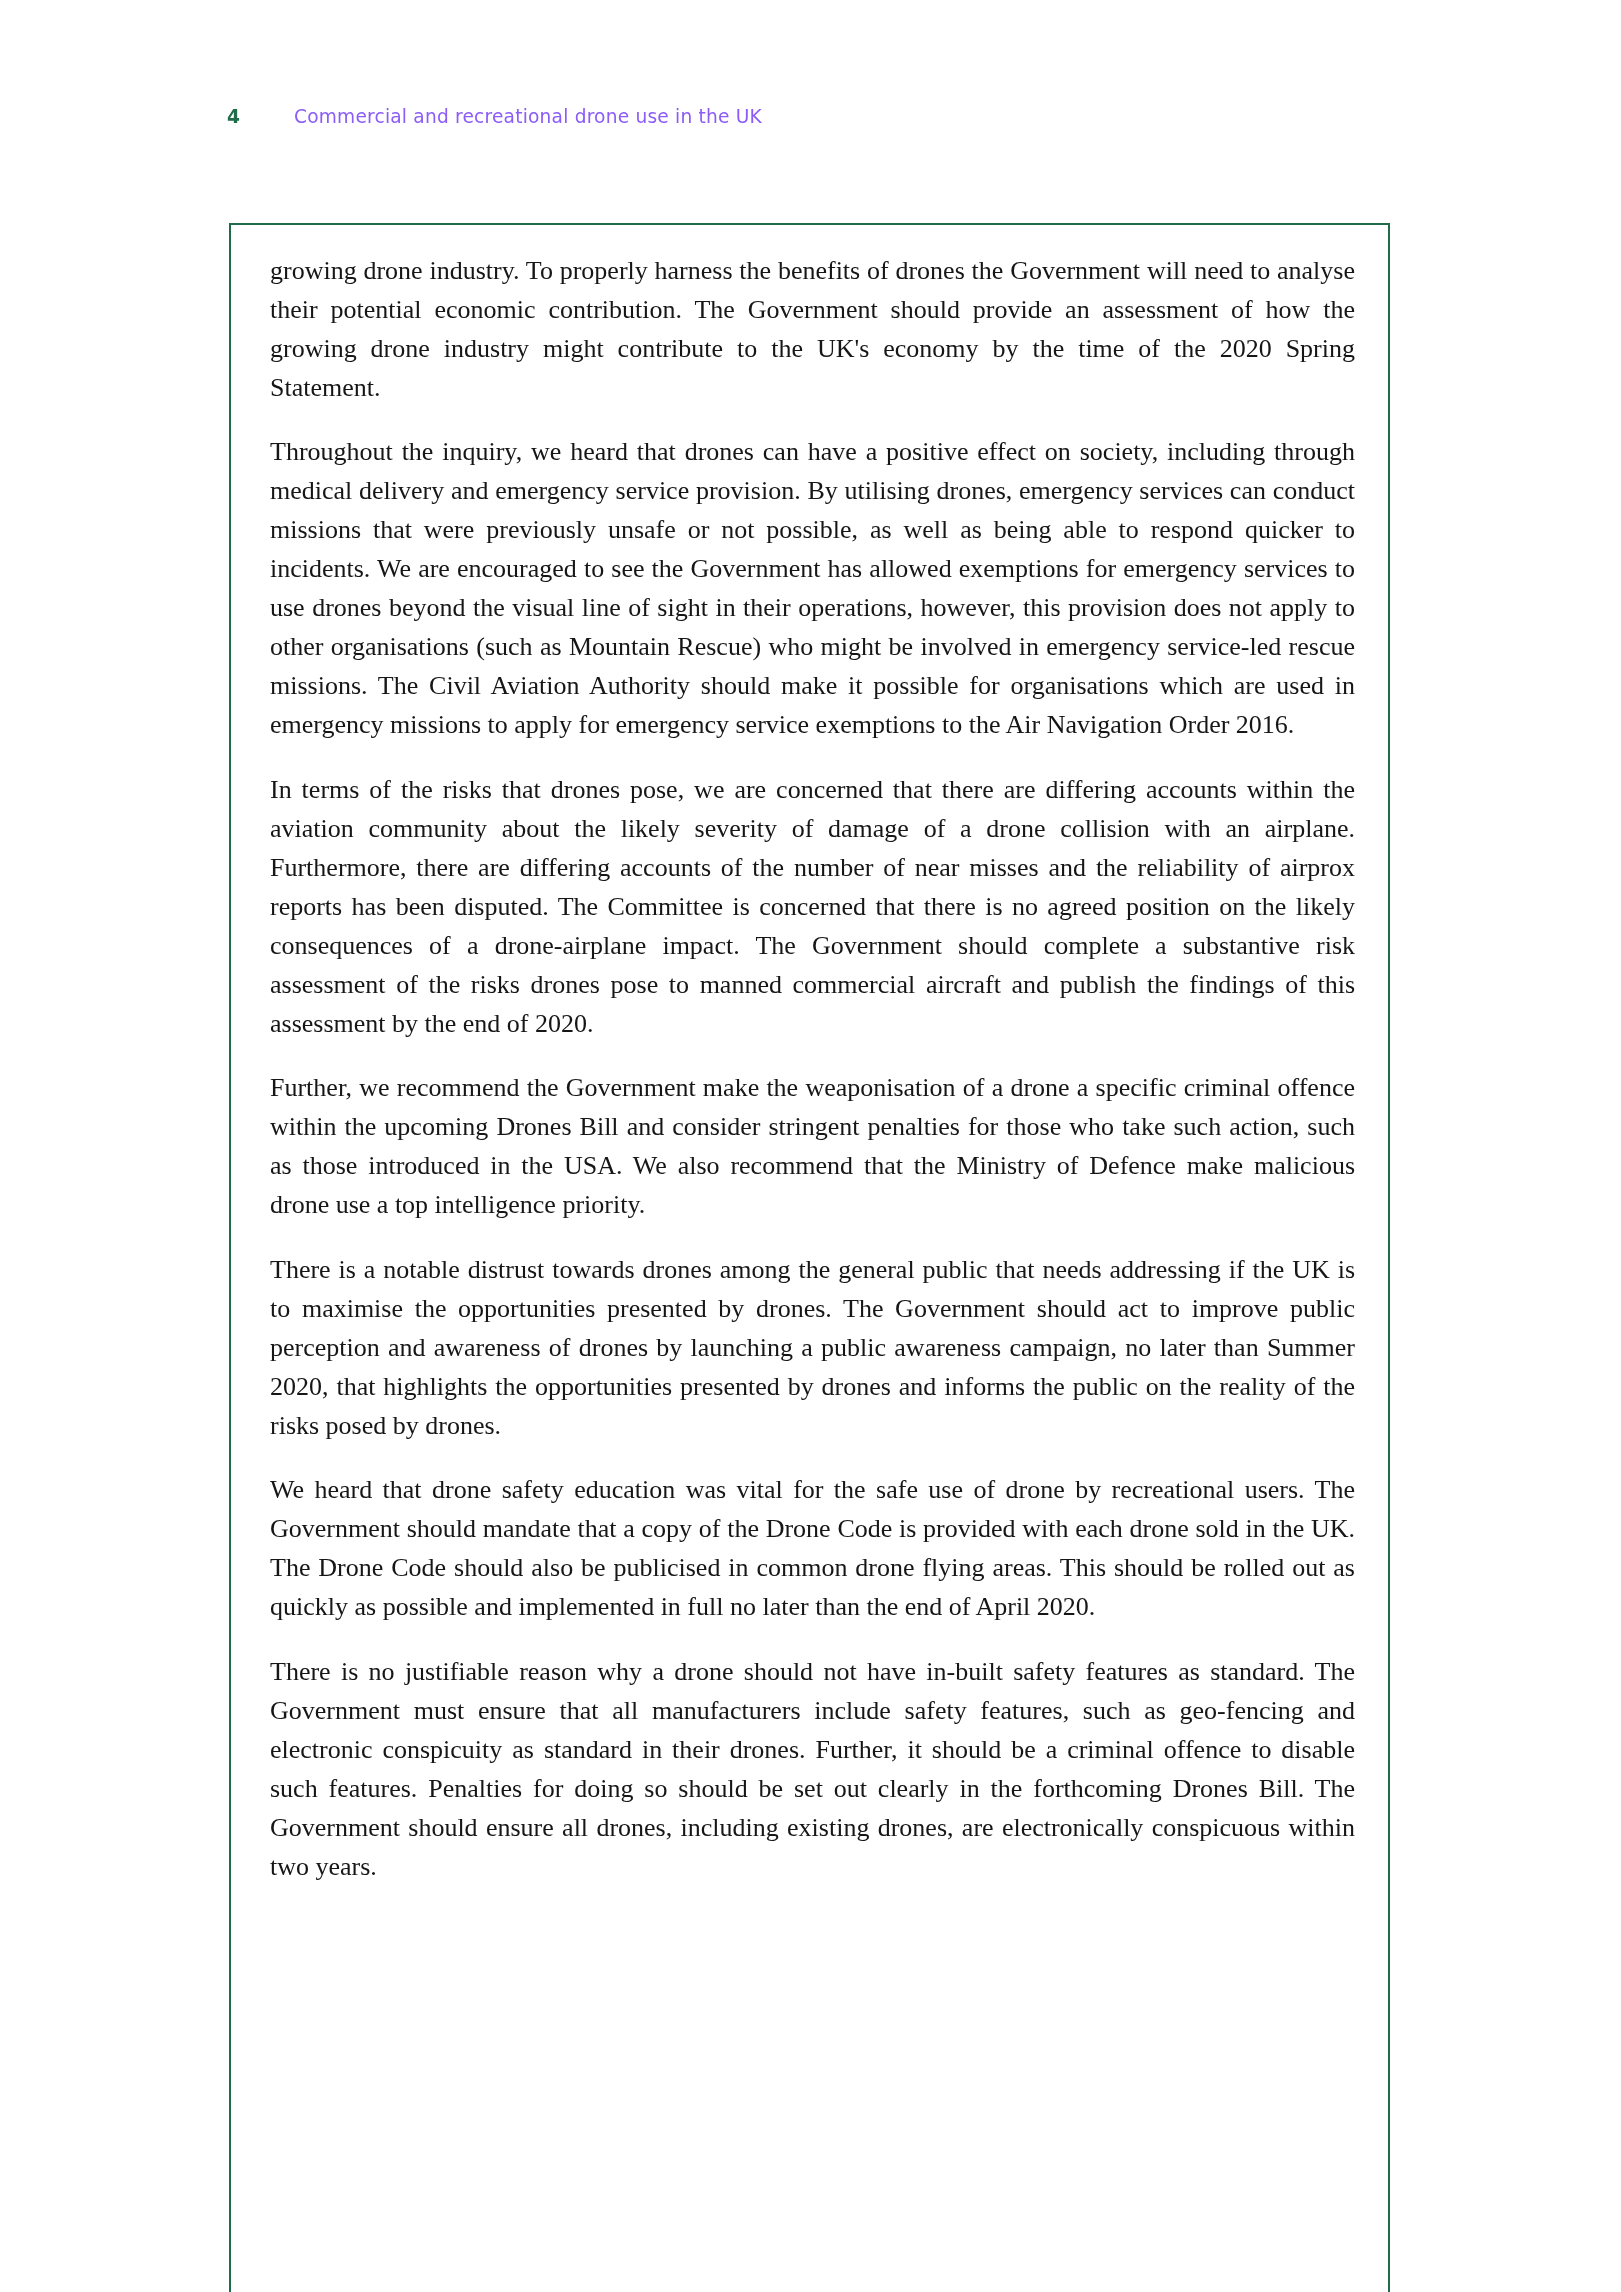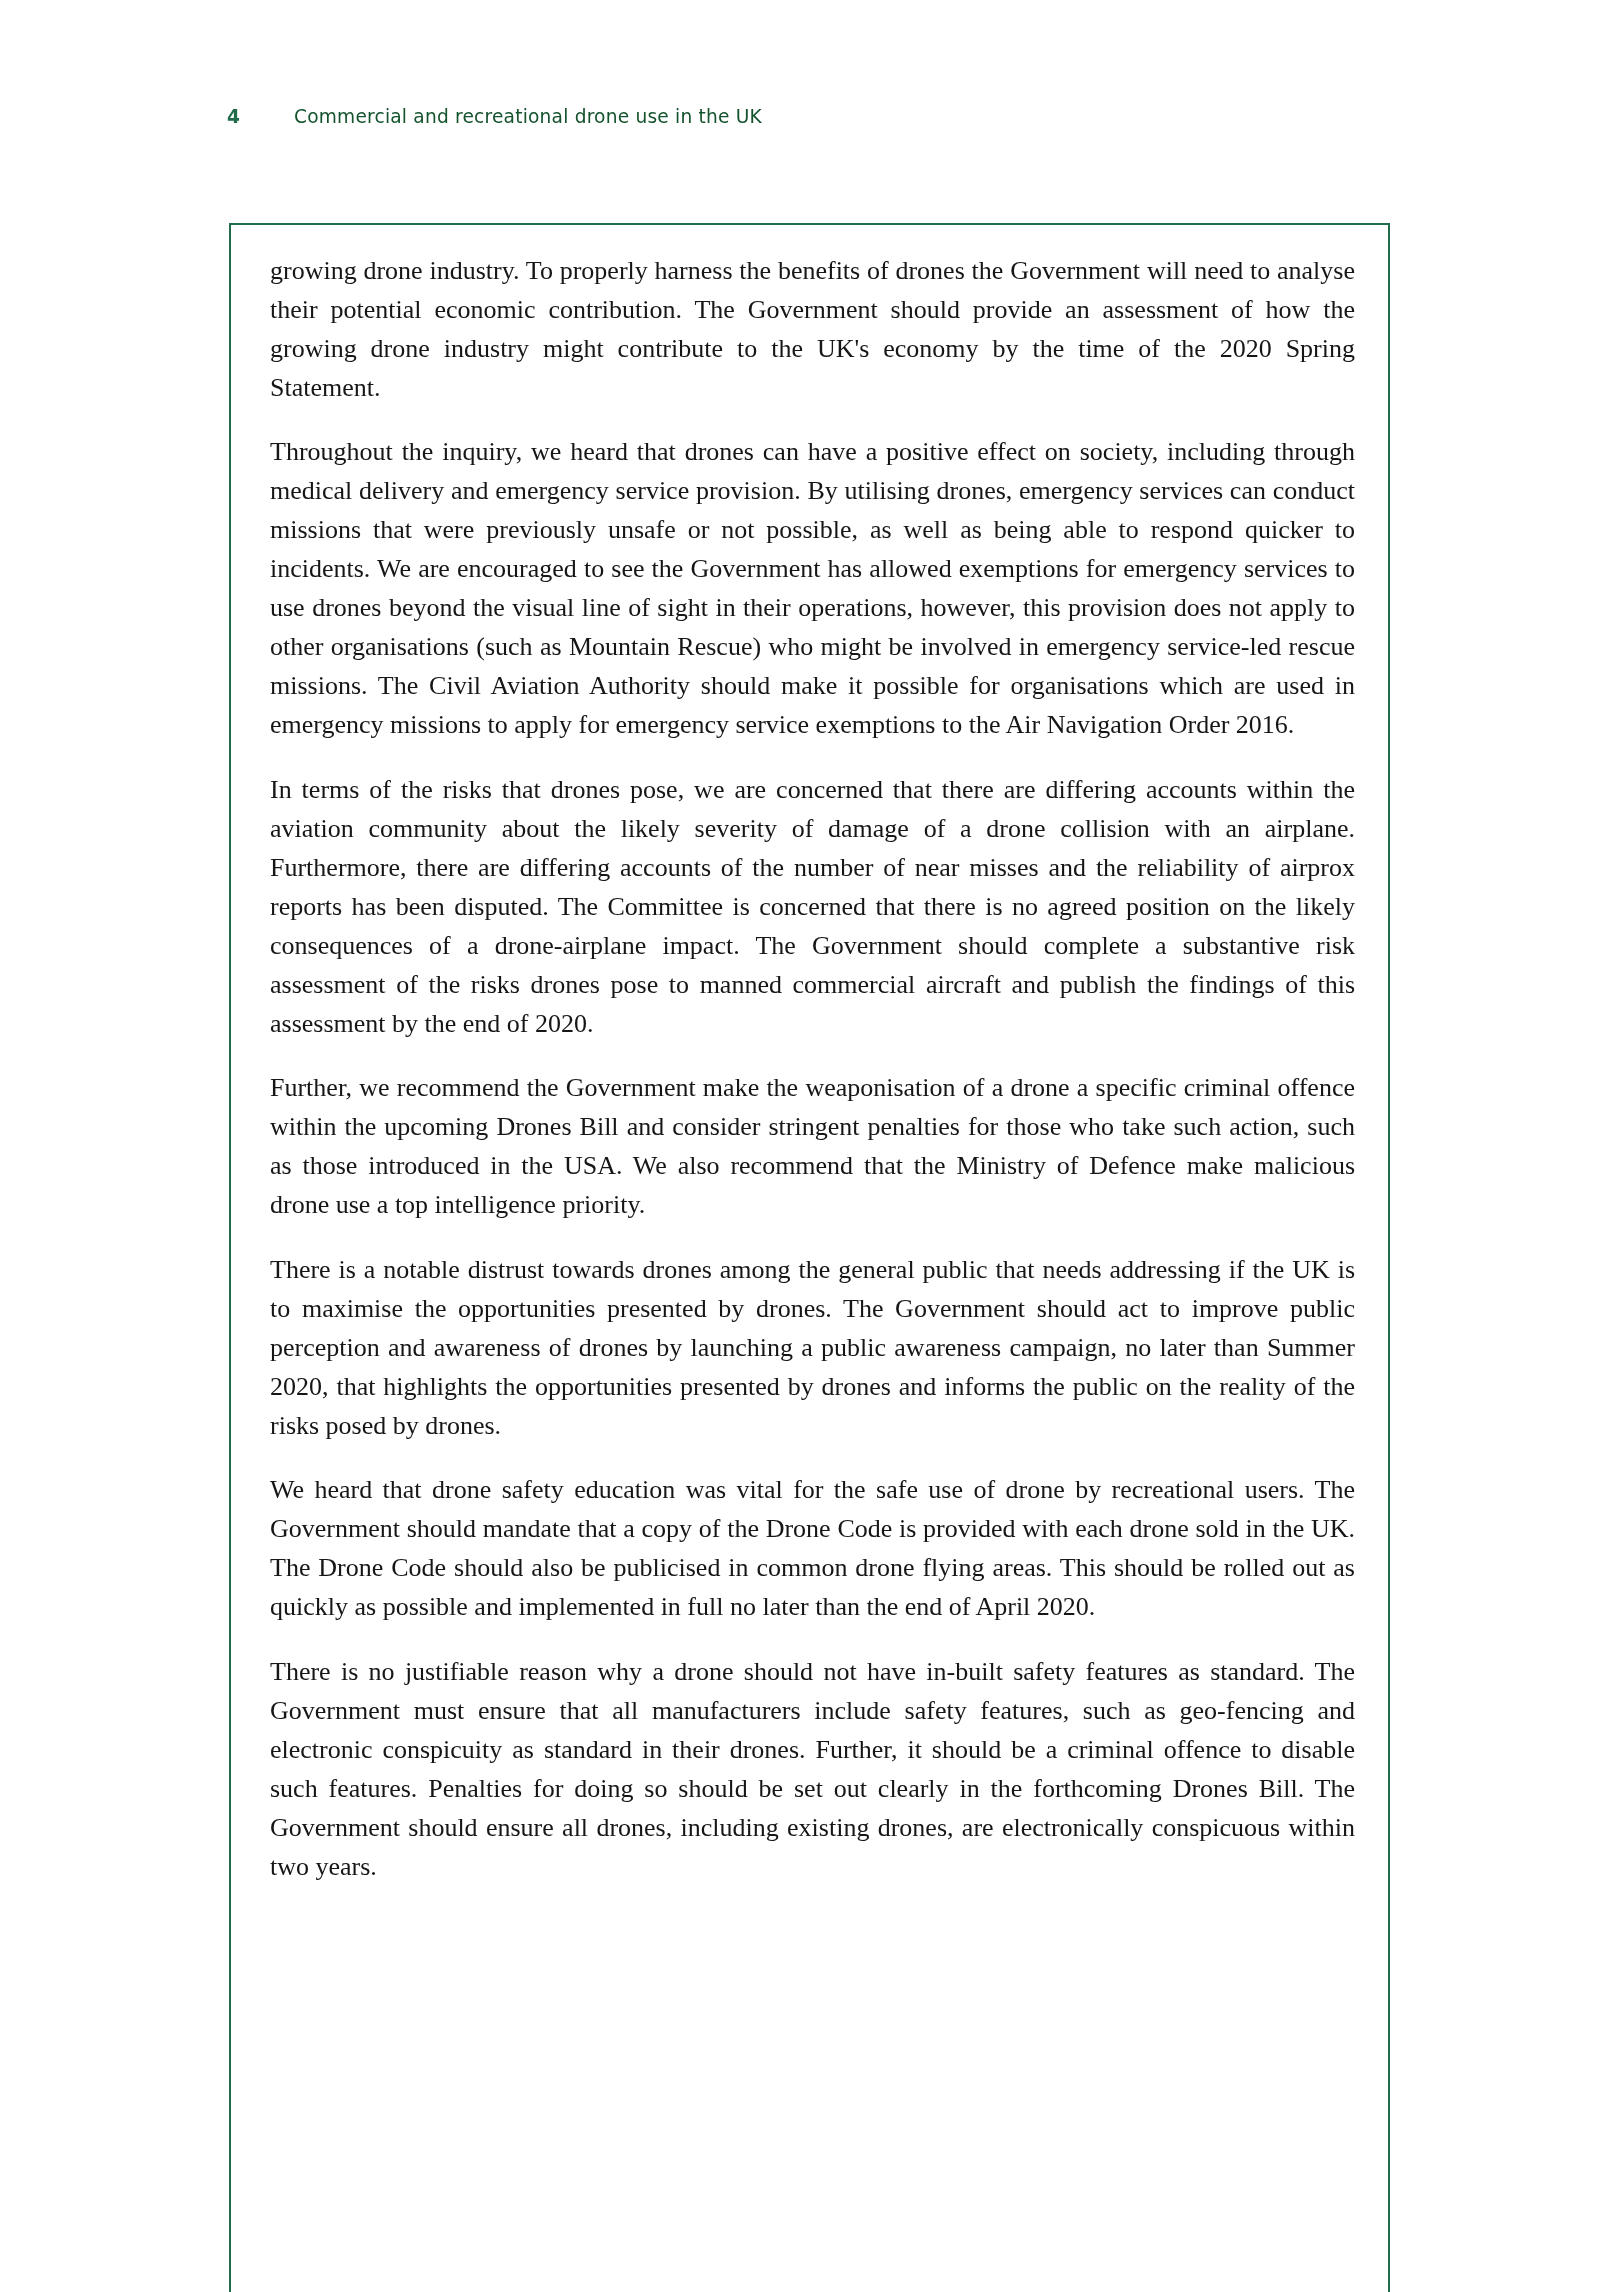--- a/index.html
+++ b/index.html
@@ -35,21 +35,21 @@
   .header .page-number {
     font-size: 18.6px;
     font-weight: bold;
     color: #1f6b4a;
     width: 67px;
     display: inline-block;
   }
   .header .doc-title {
     font-size: 18.6px;
     font-weight: normal;
-    color: #14532d;
+    color: #8b5cf6;
     letter-spacing: 0.2px;
   }
   .content-box {
     position: absolute;
     top: 223px;
     left: 229px;
     width: 1161px;
     height: 2247px;
     border: 2px solid #1f6b4a;
     box-sizing: border-box;

